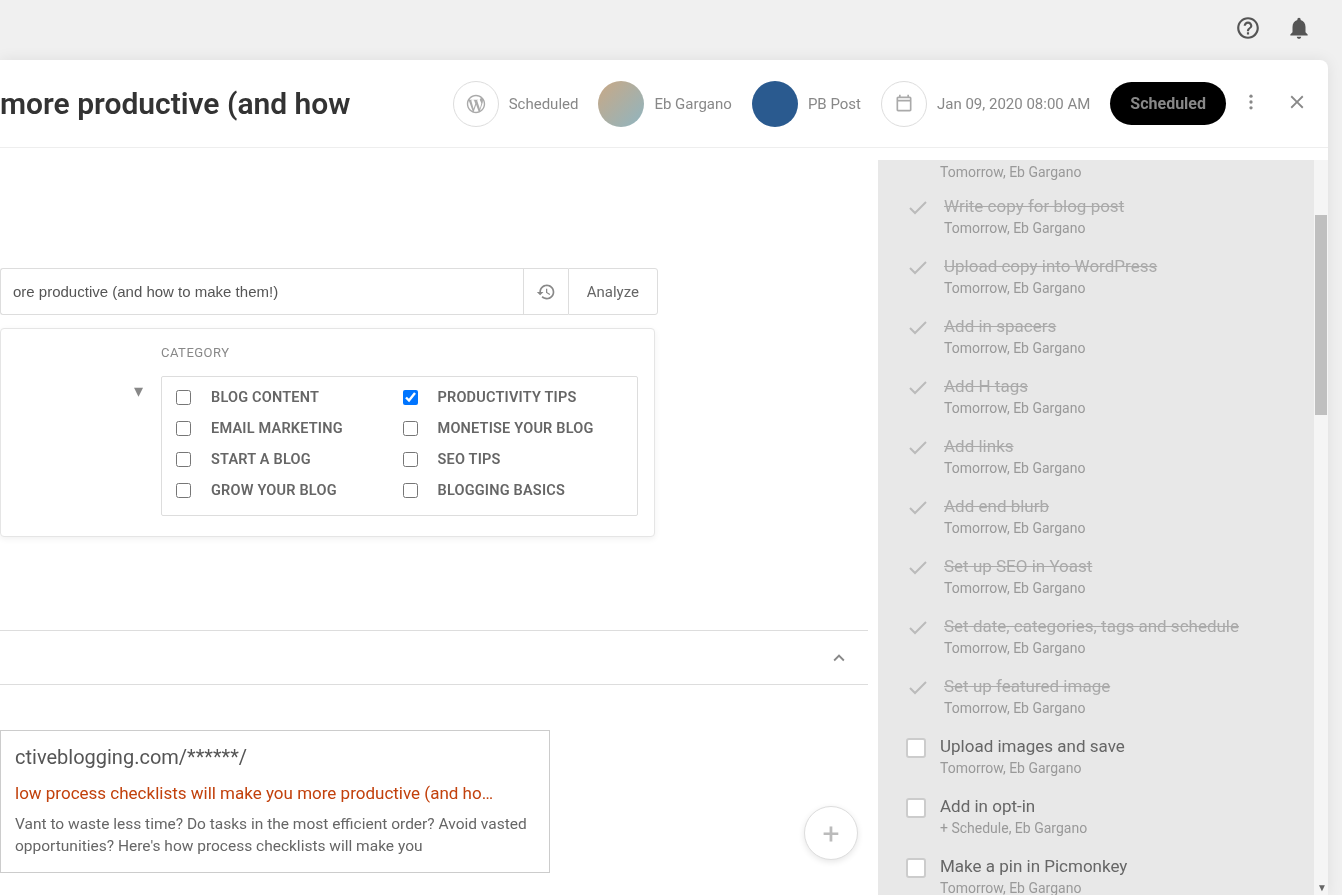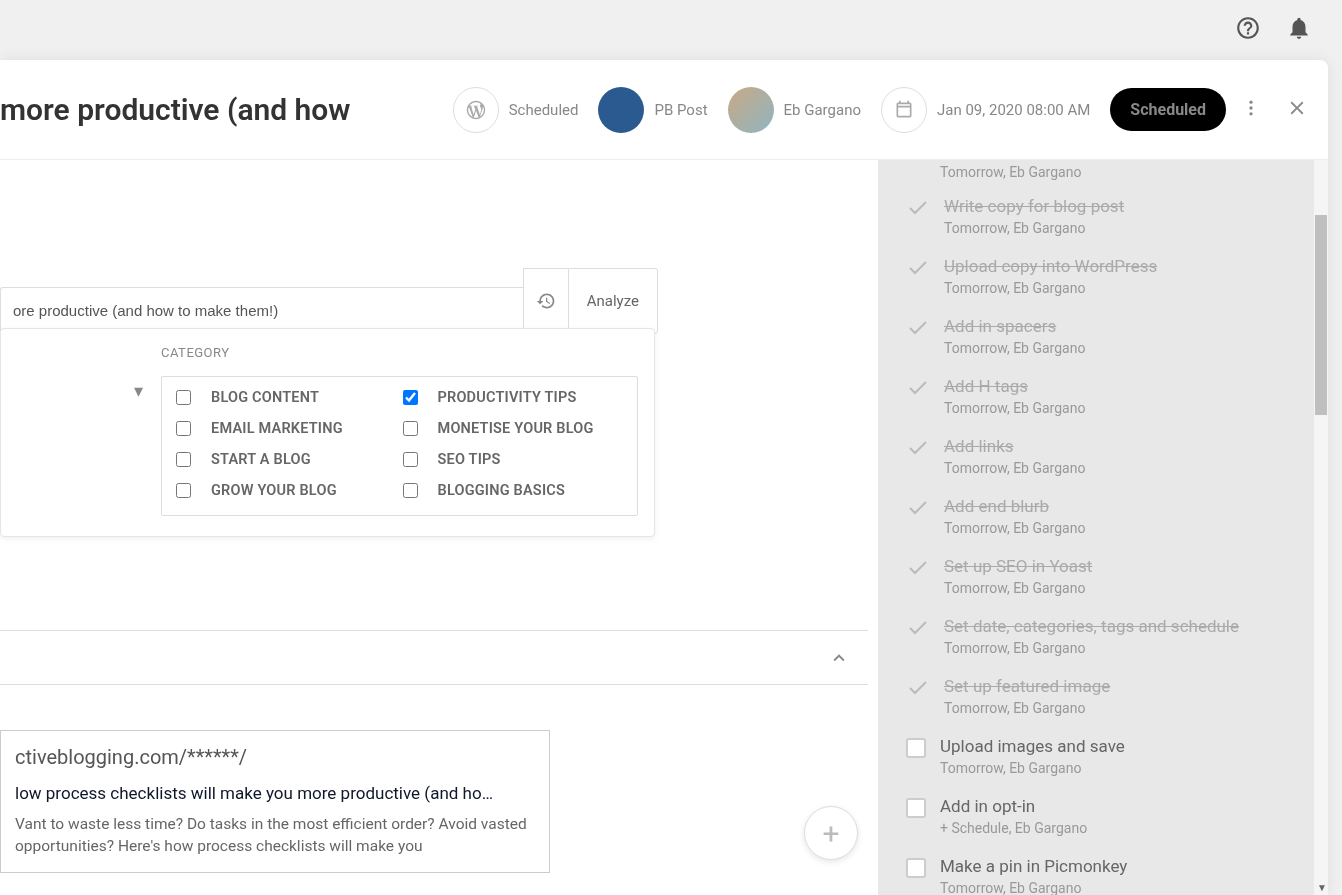--- a/index.html
+++ b/index.html
@@ -6,41 +6,41 @@
 body { font-family: -apple-system, BlinkMacSystemFont, "Segoe UI", Roboto, Arial, sans-serif; background: #f0f0f0; overflow: hidden; width: 1342px; height: 895px; position: relative; }
 
 
 .top-bar { height: 60px; background: #f0f0f0; display: flex; justify-content: flex-end; align-items: center; padding-right: 30px; gap: 25px; }
 .top-bar svg { fill: #555; cursor: pointer; }
 
 
 .panel { position: absolute; top: 60px; left: 0; right: 14px; bottom: 0; background: #fff; border-radius: 0 8px 0 0; box-shadow: 0 0 15px rgba(0,0,0,0.08); }
 
 
-.hdr { height: 100px; border-bottom: 1px solid #eee; display: flex; align-items: center; padding: 0 20px 0 0; }
+.hdr { height: 88px; border-bottom: 1px solid #eee; display: flex; align-items: center; padding: 0 20px 0 0; }
 .title-l { font-size: 30px; font-weight: 600; color: #333; white-space: nowrap; overflow: hidden; margin-right: auto; padding-left: 0; }
 .chip { display: flex; align-items: center; gap: 10px; margin-left: 20px; color: #888; font-size: 15px; }
 .chip .circ { width: 46px; height: 46px; border-radius: 50%; border: 1px solid #ddd; display: flex; align-items: center; justify-content: center; }
 .chip .circ.blue { background: #2a5a8f; border: none; }
 .chip .circ.avatar { background: linear-gradient(135deg, #c9a885 0%, #8fb5c1 100%); border: none; }
 .status-pill { background: #000000; color: #888; font-weight: 700; font-size: 16px; padding: 12px 20px; border-radius: 22px; margin-left: 20px; }
 .dots { margin-left: 15px; cursor: pointer; }
 .close-x { margin-left: 25px; cursor: pointer; }
 
 
 .body-wrap { display: flex; position: absolute; top: 100px; left: 0; right: 0; bottom: 0; }
 .left-col { flex: 1; position: relative; overflow: hidden; }
 .right-col { width: 450px; background: #e8e8e8; position: relative; }
 
 
 .edit-wp { position: absolute; top: 5px; left: 438px; border: 1px solid #ccc; padding: 10px 16px; font-size: 15px; color: #555; border-radius: 3px; background: #fff; cursor: pointer; display: flex; align-items: center; gap: 8px; }
 
 
 .title-row { position: absolute; top: 108px; left: 0; right: 220px; display: flex; }
-.title-input { flex: 1; border: 1px solid #ddd; border-right: none; padding: 14px 12px; font-size: 15px; color: #555; border-radius: 3px 0 0 3px; margin-top: 19px; }
+.title-input { flex: 1; border: 1px solid #ddd; border-right: none; padding: 14px 12px; font-size: 15px; color: #555; border-radius: 3px 0 0 3px; }
 .hist-btn { border: 1px solid #ddd; border-right: none; padding: 0 12px; display: flex; align-items: center; cursor: pointer; }
 .analyze-btn { border: 1px solid #ddd; padding: 0 18px; font-size: 15px; color: #666; display: flex; align-items: center; border-radius: 0 3px 3px 0; cursor: pointer; }
 
 
 .cat-card { position: absolute; top: 168px; left: 0; width: 655px; background: #fff; border: 1px solid #e5e5e5; border-radius: 4px; box-shadow: 0 2px 6px rgba(0,0,0,0.06); padding: 16px 16px 20px 0; display: flex; overflow: hidden; }
 .dd-part { width: 160px; display: flex; align-items: flex-start; justify-content: flex-end; padding-top: 35px; padding-right: 18px; }
 .dd-caret { color: #888; font-size: 18px; }
 .cat-part { flex: 1; }
 .cat-label { font-size: 13px; font-weight: 400; letter-spacing: 0.5px; color: #888; margin-bottom: 16px; }
 .cat-box { border: 1px solid #ddd; border-radius: 2px; height: 140px; overflow-y: auto; position: relative; padding: 12px 14px; }
@@ -50,21 +50,21 @@
 .cat-box::-webkit-scrollbar { width: 14px; }
 .cat-box::-webkit-scrollbar-track { background: #f1f1f1; }
 .cat-box::-webkit-scrollbar-thumb { background: #ccc; }
 
 
 .collapse-bar { position: absolute; top: 470px; left: 0; right: 10px; height: 55px; border-top: 1px solid #ddd; border-bottom: 1px solid #ddd; display: flex; align-items: center; justify-content: flex-end; padding-right: 18px; cursor: pointer; }
 
 
 .seo { position: absolute; top: 570px; left: 0; width: 550px; border: 1px solid #ccc; padding: 14px 14px; }
 .seo-url { font-size: 20px; color: #555; margin-bottom: 14px; }
-.seo-title { font-size: 17px; color: #0f172a; margin-bottom: 10px; white-space: nowrap; overflow: hidden; text-overflow: ellipsis; }
+.seo-title { font-size: 17px; color: #c2410c; margin-bottom: 10px; white-space: nowrap; overflow: hidden; text-overflow: ellipsis; }
 .seo-desc { font-size: 15.5px; color: #666; line-height: 1.45; }
 
 
 .fab { position: absolute; bottom: 35px; right: 20px; width: 54px; height: 54px; border-radius: 50%; background: #fff; border: 1px solid #ddd; box-shadow: 0 2px 6px rgba(0,0,0,0.1); display: flex; align-items: center; justify-content: center; cursor: pointer; font-size: 30px; color: #bbb; }
 
 
 .task-list { position: absolute; top: 0; left: 0; right: 14px; bottom: 0; overflow-y: auto; padding: 4px 20px 14px 28px; }
 .task-meta-top { font-size: 14px; color: #999; margin-bottom: 16px; padding-left: 34px; }
 .task { display: flex; align-items: flex-start; gap: 14px; margin-bottom: 20px; }
 .task .chk-done { width: 24px; height: 24px; flex-shrink: 0; }
@@ -100,26 +100,26 @@
     <div class="title-l">more productive (and how</div>
     <div class="chip">
       <span class="circ">
           <svg width="22" height="22" viewBox="0 0 24 24" fill="#aaa">
             <path d="M12 2C6.48 2 2 6.48 2 12s4.48 10 10 10 10-4.48 10-10S17.52 2 12 2zM3.5 12c0-1.23.26-2.4.73-3.45l4.06 11.12C5.52 18.25 3.5 15.36 3.5 12zm8.5 8.5c-.83 0-1.64-.12-2.4-.35l2.55-7.41 2.61 7.16c.2.04.3.09.5.13-.83.3-1.7.47-2.76.47zm1.17-12.49c.51-.3.97-.8.97-.08c.46-.6.4-.72-.05-.7c0 0-1.37.11-2.25.11c-.83 0-2.23-.11-2.23-.11c-.46-.02-.51.67-.6.7c0 0 .43.05.89.08l1.32 3.63l-1.86 5.58L6.8 8.01c.51-.3.97-.8.97-.08c.46-.6.4-.72-.05-.7c0 0-1.37.11-2.25.11c-.16 0-.34 0-.54-.01C6.46 4.97 9.04 3.5 12 3.5c2.21 0 4.21.84 5.72 2.22c-.04 0-.07-.01-.11-.01c-.83 0-1.42.73-1.42 1.51c0 .7.4 1.29.83 1.99c.32.57.7 1.29.7 2.34c0 .73-.28 1.57-.65 2.74l-.85 2.84l-3.05-9.12zM20.5 12c0 3.13-1.69 5.86-4.21 7.33l2.6-7.51c.48-1.21.64-2.18.64-3.05c0-.31-.02-.6-.06-.88c.66 1.21 1.03 2.62 1.03 4.11z"></path>
           </svg>
         </span>
       <span>Scheduled</span>
     </div>
     <div class="chip">
+      <span class="circ avatar"></span>
+      <span>Eb Gargano</span>
+    </div>
+    <div class="chip">
       <span class="circ blue"></span>
       <span>PB Post</span>
-    </div>
-    <div class="chip">
-      <span class="circ avatar"></span>
-      <span>Eb Gargano</span>
     </div>
     <div class="chip">
       <span class="circ">
           <svg width="20" height="20" viewBox="0 0 24 24" fill="#aaa">
             <path d="M19 3h-1V1h-2v2H8V1H6v2H5c-1.1 0-2 .9-2 2v14c0 1.1.9 2 2 2h14c1.1 0 2-.9 2-2V5c0-1.1-.9-2-2-2zm0 16H5V9h14v10zm0-12H5V5h14v2z"></path>
           </svg>
         </span>
       <span>Jan 09, 2020 08:00 AM</span>
     </div>
     <div class="status-pill">Scheduled</div>

